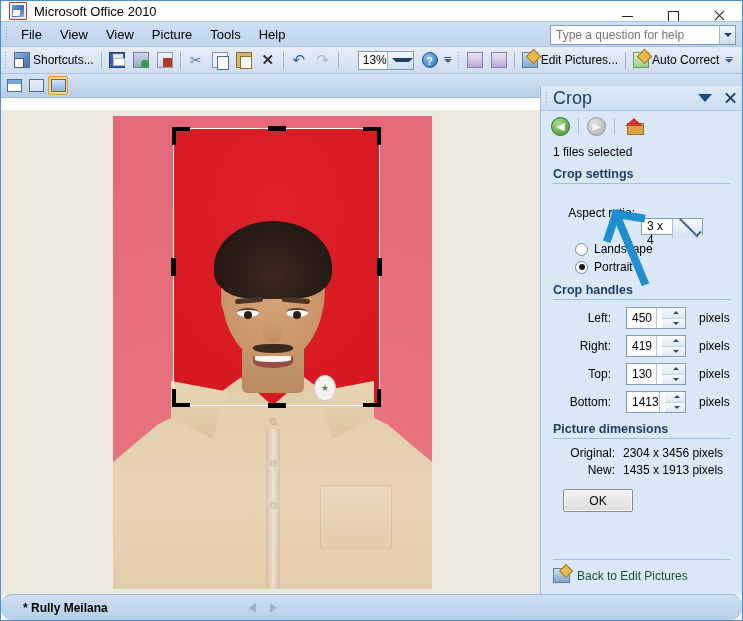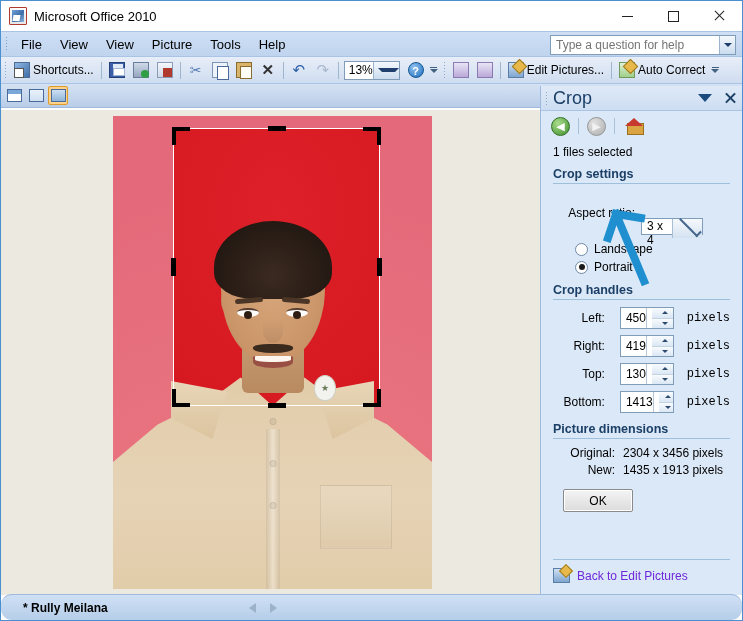--- a/index.html
+++ b/index.html
@@ -15,21 +15,21 @@
   #app {
     position: relative;
     width: 743px; height: 621px;
     border: 1px solid #4a8fd0;
     background: #fff;
     overflow: hidden;
   }
 
   
   .titlebar {
-    height: 30px;
+    height: 20px;
     background: #ffffff;
     display: flex;
     align-items: center;
     position: relative;
   }
   .title-icon {
     width: 18px; height: 18px;
     margin-left: 8px; margin-right: 7px;
     border: 1px solid #b03a2e;
     background: linear-gradient(#fdfdfd,#e6e6e6);
@@ -155,21 +155,21 @@
   .ico-autocorr { background:linear-gradient(#dff0d8,#9fd08a); border:1px solid #6f9a5e; }
   .ico-autocorr::after{content:"";position:absolute;right:-2px;top:-2px;width:9px;height:9px;background:#e8b84b;transform:rotate(45deg);border:1px solid #9a7a20;}
   .ico-help {
     width:16px;height:16px;border-radius:50%;
     background: radial-gradient(circle at 35% 30%, #8fc0f0, #1e6fc0);
     color:#fff; font-size:11px; font-weight:bold; line-height:16px; text-align:center;
     border:1px solid #14568f;
   }
   .zoom-combo {
     width:56px; height:19px; background:#fff; border:1px solid #7f9db9;
-    display:flex; align-items:center; margin-left:2px;
+    display:flex; align-items:center; margin-left:16px;
   }
   .zoom-combo span { flex:1; padding-left:4px; font-size:12px; }
   .zoom-combo .drop {
     width:14px; height:17px; background:linear-gradient(#f4f8fd,#cbdcee);
     border-left:1px solid #9cb4cd; display:flex;align-items:center;justify-content:center;
   }
   .tb-overflow {
     width:12px; height:22px; display:flex; flex-direction:column;
     align-items:center; justify-content:center; gap:1px;
   }
@@ -423,21 +423,21 @@
     width:17px; height:20px; display:flex; flex-direction:column;
     border-left:1px solid #b6c6d8;
   }
   .spin-up, .spin-dn {
     flex:1; background:linear-gradient(#f8fbfe,#dbe7f4);
     display:flex;align-items:center;justify-content:center;
   }
   .spin-up { border-bottom:1px solid #c4d3e2; }
   .tri-u { width:0;height:0;border-left:3px solid transparent;border-right:3px solid transparent;border-bottom:3px solid #2b4a6e; }
   .tri-d { width:0;height:0;border-left:3px solid transparent;border-right:3px solid transparent;border-top:3px solid #2b4a6e; }
-  .unit { font-size:12px; margin-left:4px;font-family:Liberation Mono, monospace; }
+  .unit { font-size:12px; margin-left:4px; }
 
   .dim-row { display:flex; font-size:12px; margin-bottom:3px; }
   .dim-label { width:62px; text-align:right; margin-right:8px; }
   .ok-btn {
     width:70px; height:23px; margin: 12px 0 0 10px;
     background: linear-gradient(#f4f4f4,#dcdcdc);
     border:1px solid #8a8a8a; border-radius:2px;
     font-size:12px; display:flex; align-items:center; justify-content:center;
     box-shadow: inset 0 0 0 1px #fff;
   }
@@ -447,21 +447,21 @@
   .pane-footer {
     position:absolute; left:12px; right:12px; bottom:12px;
     border-top:1px solid #9fc0dd; padding-top:8px;
     display:flex; align-items:center; gap:7px;
   }
   .foot-ico {
     width:17px;height:15px;
     background: linear-gradient(#cfe0f2,#7fa6cf); border:1px solid #5a7ea8; position:relative;
   }
   .foot-ico::after{content:"";position:absolute;right:-2px;top:-3px;width:8px;height:8px;background:#e8b84b;transform:rotate(45deg);border:1px solid #9a7a20;}
-  .foot-link { font-size:12px; color:#6d28d9; }
+  .foot-link { font-size:12px; color:#14532d; }
 
   
   .statusbar {
     position:absolute; left:0; bottom:0; width:741px; height:26px;
     background: linear-gradient(#cfe0f5,#b6cee9);
     border-top:1px solid #9db9db;
     display:flex; align-items:center;border-radius:11px;
   }
   .status-name { font-size:12px; font-weight:bold; margin-left:22px; }
   .nav-arrows { position:absolute; left:248px; display:flex; gap:14px; align-items:center;}

